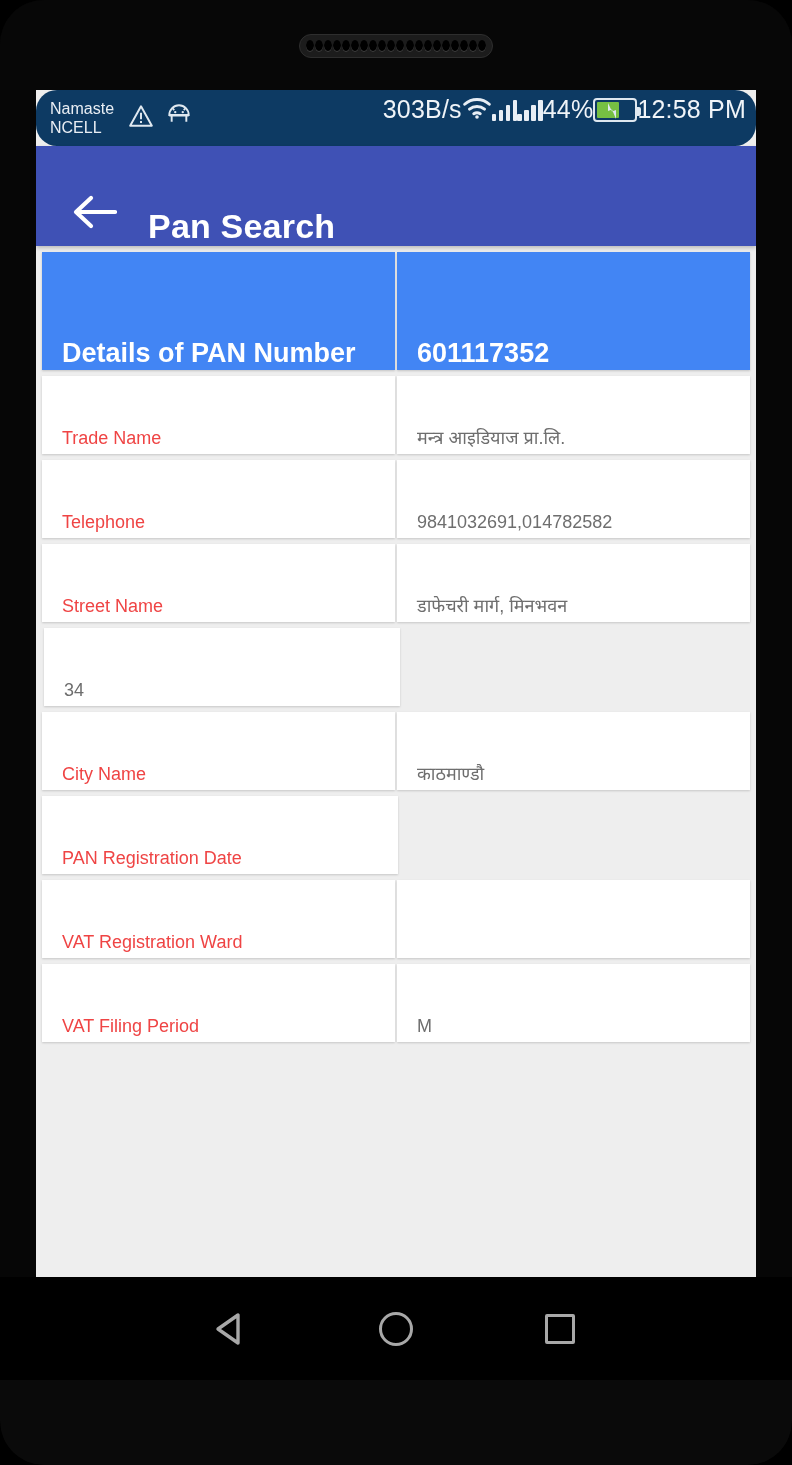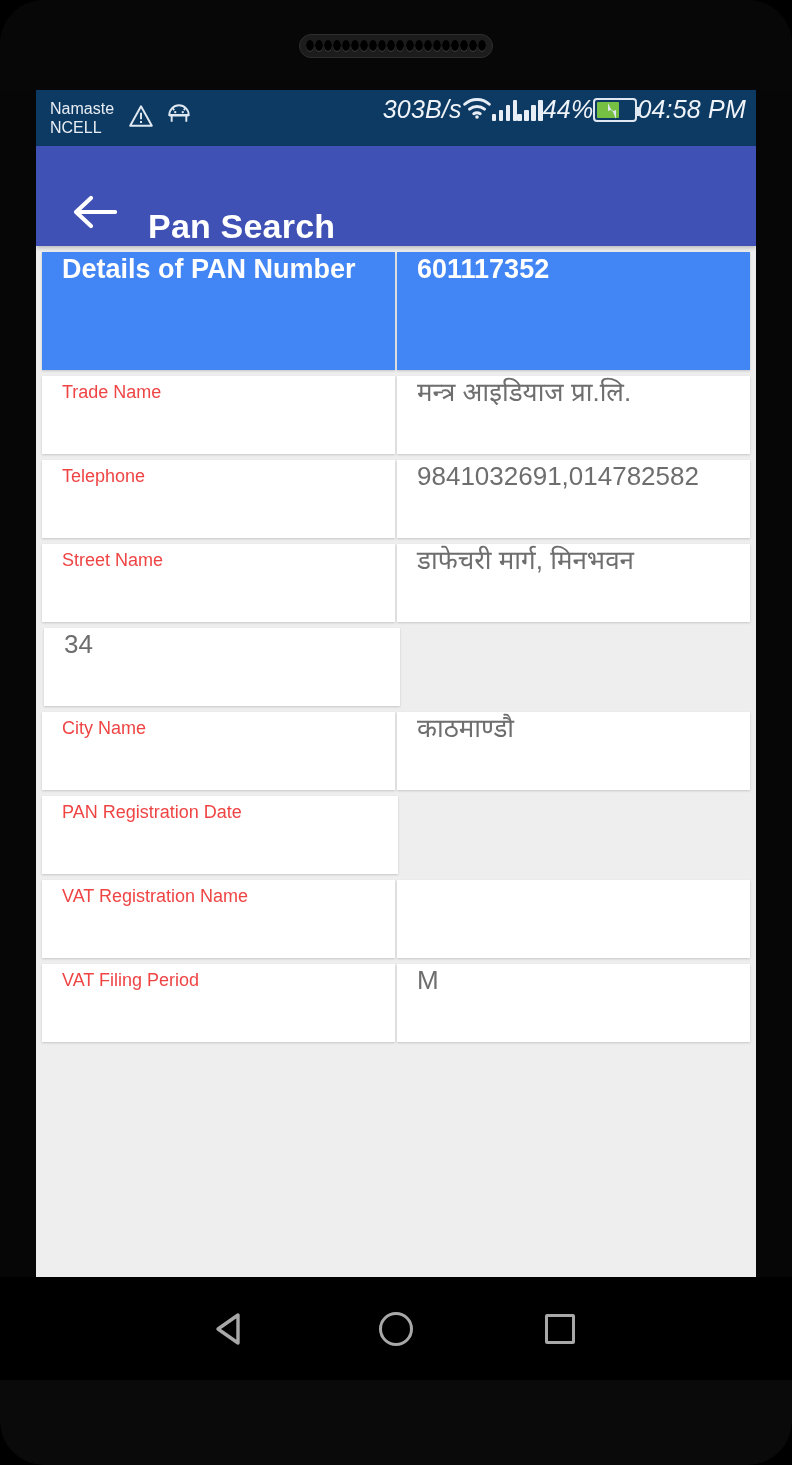--- a/index.html
+++ b/index.html
@@ -45,31 +45,32 @@
     overflow:hidden;
   }
 
   
   #statusbar {
     position:relative;
     height:56px; width:720px;
     background:#0d3a63;
     display:flex; align-items:center;
     color:#e8eef5;
+    border-radius:21px;
   }
   #carrier {
     margin-left:14px;
     font-size:16px; line-height:19px;
     font-weight:400; color:#e9eef4;
     white-space:pre-line;
   }
   #status-left-icons { display:flex; align-items:center; gap:11px; margin-left:14px; }
   #status-right {
     position:absolute; right:10px; top:0; height:39px;
-    display:flex; align-items:center; font-style:italic;
+    display:flex; align-items:center; 
   }
   .sb-text { font-size:25px; font-weight:400; letter-spacing:.2px; color:#f0f4f8; }
   .sig { display:flex; align-items:flex-end; gap:2.5px; height:22px; }
   .sig b { display:block; width:4.5px; background:#e8eef5; border-radius:1px; }
   .sig b:nth-child(1){height:7px}
   .sig b:nth-child(2){height:11px}
   .sig b:nth-child(3){height:16px}
   .sig b:nth-child(4){height:21px}
   #battery {
     position:relative; width:44px; height:24px;
@@ -113,41 +114,41 @@
     overflow:hidden;
   }
   .row {
     display:flex;
     margin-bottom:6px;
     background:transparent;
   }
   .cell {
     background:#ffffff;
     box-shadow:0 1px 2px rgba(0,0,0,.16);
-    display:flex; align-items:flex-start;
+    display:flex; align-items:flex-end;
     padding:0 20px;
     min-height:78px;
   }
   .cell.label { width:356px; }
   .cell.value { width:356px; margin-left:2px; }
 
   .row.header .cell {
     background:#4285f4;
     box-shadow:0 1px 2px rgba(0,0,0,.18);
     min-height:118px;
   }
   .row.header .cell.label span,
   .row.header .cell.value span {
     color:#ffffff; font-size:27px; font-weight:700; line-height:34px;
   }
   .cell.label span {
     color:#ef4444; font-size:18px; font-weight:400; line-height:32px;
   }
   .cell.value span {
-    color:#6e6e6e; font-size:26px; font-weight:400; line-height:32px;
+    color:#6e6e6e; font-size:18px; font-weight:400; line-height:32px;
   }
 
   
   #navbar {
     position:absolute; left:0; top:1277px;
     width:792px; height:103px;
     background:#000000;
     display:flex; align-items:center; justify-content:space-around;
     padding:0 150px;
   }
@@ -242,21 +243,21 @@
             <b></b>
             <b></b>
           </span>
         <span class="sb-text">44%</span>
         <span id="battery">
           <span id="battery-fill" style="width: 60%;"></span>
           <svg id="battery-bolt" viewBox="0 0 16 18">
             <path d="M4 1 L4 9 L8 7.5 L12 17 L12 8 L8 9.5 Z" fill="#dfe8f0"></path>
           </svg>
         </span>
-        <span class="sb-text">04:58 PM</span>
+        <span class="sb-text">12:58 PM</span>
       </div>
     </div>
 
     <div id="appbar">
       <div id="back-button">
         <svg width="46" height="36" viewBox="0 0 46 36">
           <line x1="44" y1="18" x2="6" y2="18" stroke="#ffffff" stroke-width="4.2" stroke-linecap="round"></line>
           <polyline points="20,4 5,18 20,32" fill="none" stroke="#ffffff" stroke-width="4.2" stroke-linecap="round" stroke-linejoin="round"></polyline>
         </svg>
       </div>
@@ -317,21 +318,21 @@
       </div>
 
       <div class="row">
         <div class="cell label">
             <span>PAN Registration Date</span>
           </div>
       </div>
 
       <div class="row">
         <div class="cell label">
-            <span>VAT Registration Name</span>
+            <span>VAT Registration Ward</span>
           </div>
         <div class="cell value">
             <span></span>
           </div>
       </div>
 
       <div class="row">
         <div class="cell label">
             <span>VAT Filing Period</span>
           </div>

